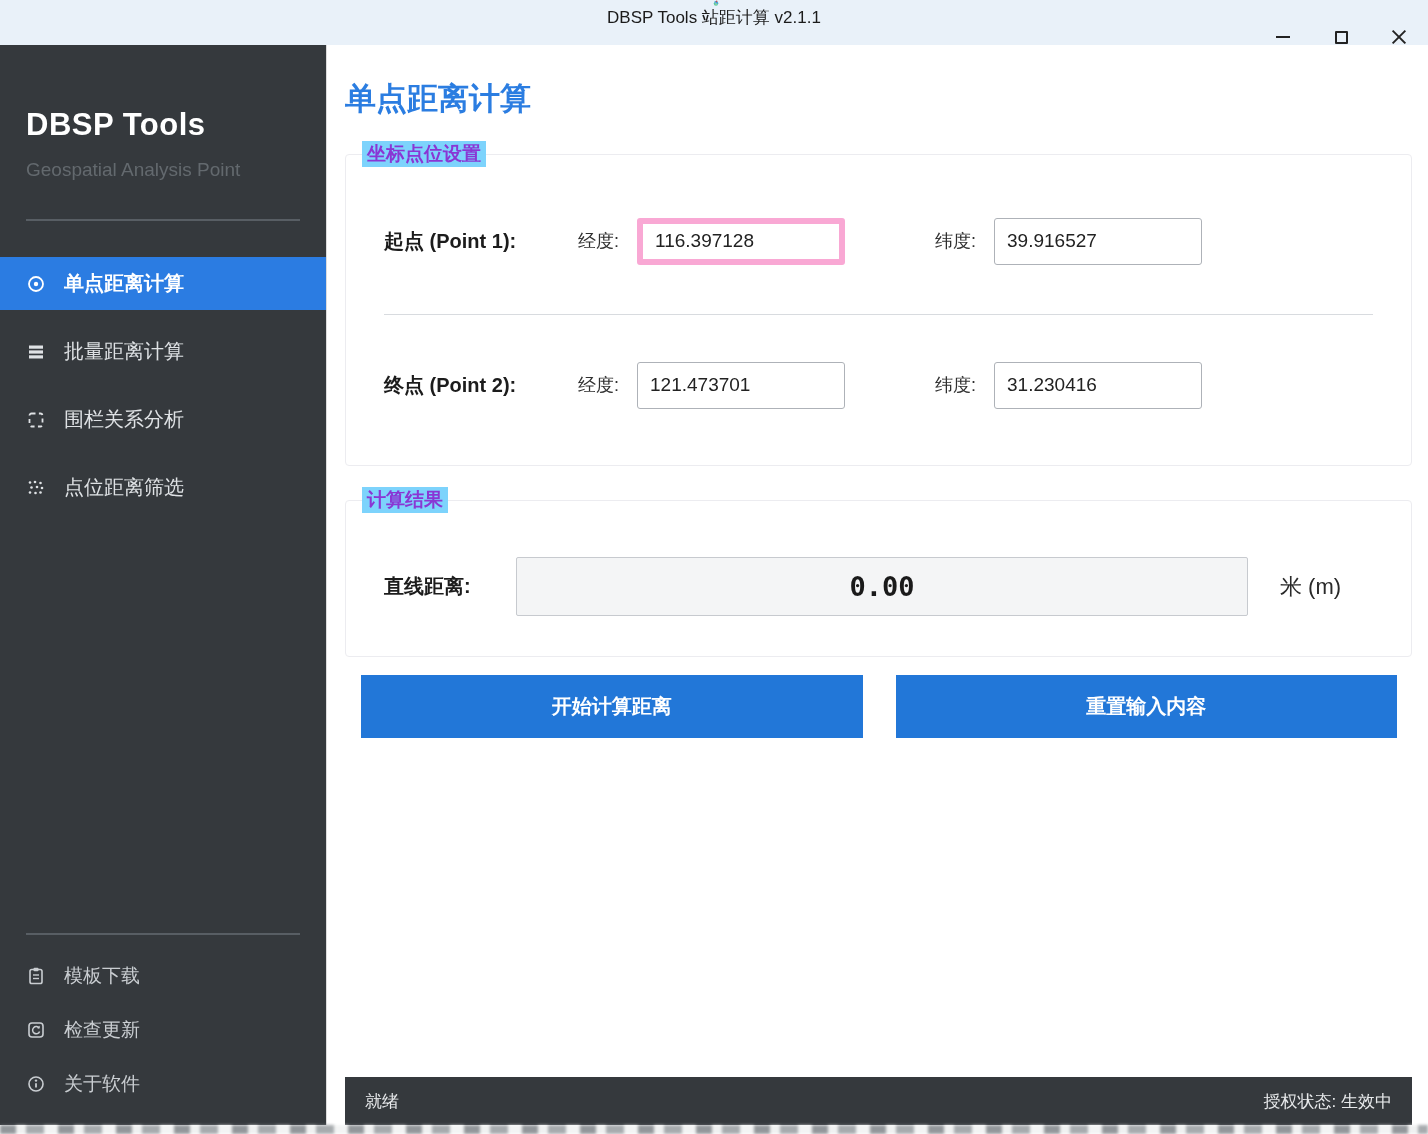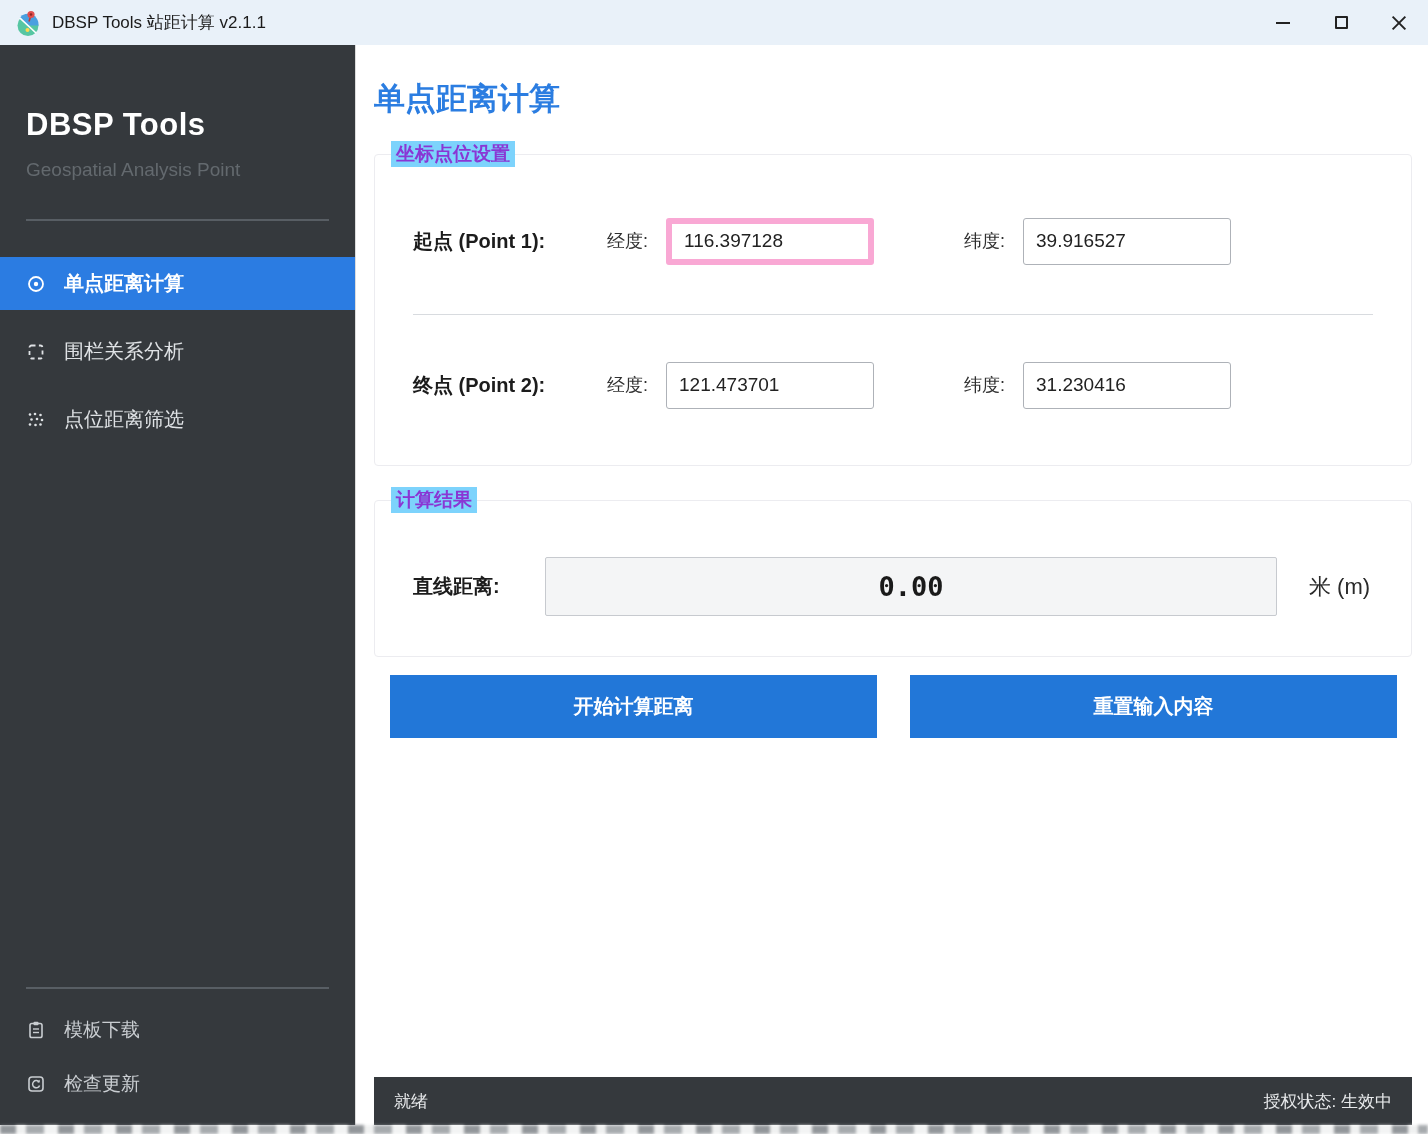--- a/index.html
+++ b/index.html
@@ -1,37 +1,37 @@
 <!DOCTYPE html>
 <html><head>
 <meta charset="utf-8">
 <style>
   * { margin:0; padding:0; box-sizing:border-box; }
   html,body { background:#cfd4d9; }
   body { font-family:"Liberation Sans", sans-serif; }
   .window { width:1428px; height:1134px; background:#fff; position:relative; overflow:hidden; box-shadow:0 0 0 1px #b8bcc0; }
 
   
-  .titlebar { height:45px; background:#e9f1f9; display:flex; align-items:center; }
+  .titlebar { height:45px; background:#e9f1f9; display:flex; align-items:center;flex-direction:column; }
   .titlebar .app-logo { width:28px; height:28px; margin-left:14px; margin-right:10px; }
   .titlebar .title-text { font-size:17px; color:#1b1b1b; }
   .win-controls { margin-left:auto; display:flex; height:100%; }
   .win-btn { width:58px; height:100%; display:flex; align-items:center; justify-content:center; cursor:default; }
   .ic-min { width:14px; border-top:2px solid #222; }
   .ic-max { width:13px; height:13px; border:2px solid #222; border-radius:1px; }
   .ic-close { position:relative; width:16px; height:16px; }
   .ic-close::before,.ic-close::after { content:""; position:absolute; left:-1px; top:7px; width:18px; border-top:2px solid #222; }
   .ic-close::before { transform:rotate(45deg); }
   .ic-close::after { transform:rotate(-45deg); }
 
   
   .app-body { display:flex; height:1080px; }
 
   
-  .sidebar { width:356px; background:#35393d; color:#e8eaec; display:flex; flex-direction:column; flex-shrink:0; border-right:1px solid #dcdcdc; }
+  .sidebar { width:327px; background:#35393d; color:#e8eaec; display:flex; flex-direction:column; flex-shrink:0; border-right:1px solid #dcdcdc; }
   .brand-wrap { padding:62px 26px 0 26px; }
   .brand { font-size:31px; font-weight:bold; color:#ffffff; letter-spacing:.5px; }
   .brand-sub { margin-top:16px; font-size:19px; color:#63696e; }
   .side-divider { border:none; border-top:2px solid #585e64; margin:38px 26px 0 26px; }
   .nav { margin-top:36px; }
   .nav-item { height:53px; display:flex; align-items:center; padding-left:26px; margin-bottom:15px; font-size:20px; color:#dfe2e5; cursor:default; }
   .nav-item .nico { width:20px; height:20px; margin-right:18px; flex-shrink:0; }
   .nav-item.active { background:#2b7ce2; color:#ffffff; font-weight:bold; }
   .side-spacer { flex:1; }
   .side-divider2 { border:none; border-top:2px solid #585e64; margin:0 26px 14px 26px; }
@@ -115,20 +115,28 @@
       <div class="nav">
         <div class="nav-item active">
           <svg class="nico" viewBox="0 0 20 20">
             <circle cx="10" cy="10" r="7" fill="none" stroke="currentColor" stroke-width="1.8"></circle>
             <circle cx="10" cy="10" r="2.2" fill="currentColor"></circle>
           </svg>
           <span>单点距离计算</span>
         </div>
         <div class="nav-item">
           <svg class="nico" viewBox="0 0 20 20">
+            <rect x="3" y="3.5" width="14" height="3.2" fill="currentColor"></rect>
+            <rect x="3" y="8.4" width="14" height="3.2" fill="currentColor"></rect>
+            <rect x="3" y="13.3" width="14" height="3.2" fill="currentColor"></rect>
+          </svg>
+          <span>批量距离计算</span>
+        </div>
+        <div class="nav-item">
+          <svg class="nico" viewBox="0 0 20 20">
             <rect x="3.5" y="3.5" width="13" height="13" rx="2" fill="none" stroke="currentColor" stroke-width="1.8" stroke-dasharray="4 3.4"></rect>
           </svg>
           <span>围栏关系分析</span>
         </div>
         <div class="nav-item">
           <svg class="nico" viewBox="0 0 20 20">
             <g fill="currentColor">
               <circle cx="4" cy="4.5" r="1.3"></circle>
                 <circle cx="9" cy="4" r="1.3"></circle>
                 <circle cx="14.5" cy="5" r="1.3"></circle>
@@ -157,20 +165,28 @@
         <span>模板下载</span>
       </div>
       <div class="foot-item">
         <svg class="nico" viewBox="0 0 20 20">
           <rect x="3" y="3" width="14" height="14" rx="3" fill="none" stroke="currentColor" stroke-width="1.6"></rect>
           <path d="M13.2 8.2 A3.6 3.6 0 1 0 13.6 11.4" fill="none" stroke="currentColor" stroke-width="1.5"></path>
           <path d="M13.9 5.8 L13.4 8.7 L10.6 8.0 Z" fill="currentColor"></path>
         </svg>
         <span>检查更新</span>
       </div>
+      <div class="foot-item">
+        <svg class="nico" viewBox="0 0 20 20">
+          <circle cx="10" cy="10" r="7" fill="none" stroke="currentColor" stroke-width="1.6"></circle>
+          <circle cx="10" cy="6.6" r="1.2" fill="currentColor"></circle>
+          <line x1="10" y1="9.2" x2="10" y2="13.6" stroke="currentColor" stroke-width="1.8"></line>
+        </svg>
+        <span>关于软件</span>
+      </div>
       <div class="sidebar-bottom-pad"></div>
     </div>
 
     <div class="main">
       <div class="page-title">单点距离计算</div>
 
       <div class="groupbox coords-box">
         <span class="legend">坐标点位设置</span>
 
         <div class="point-row">

